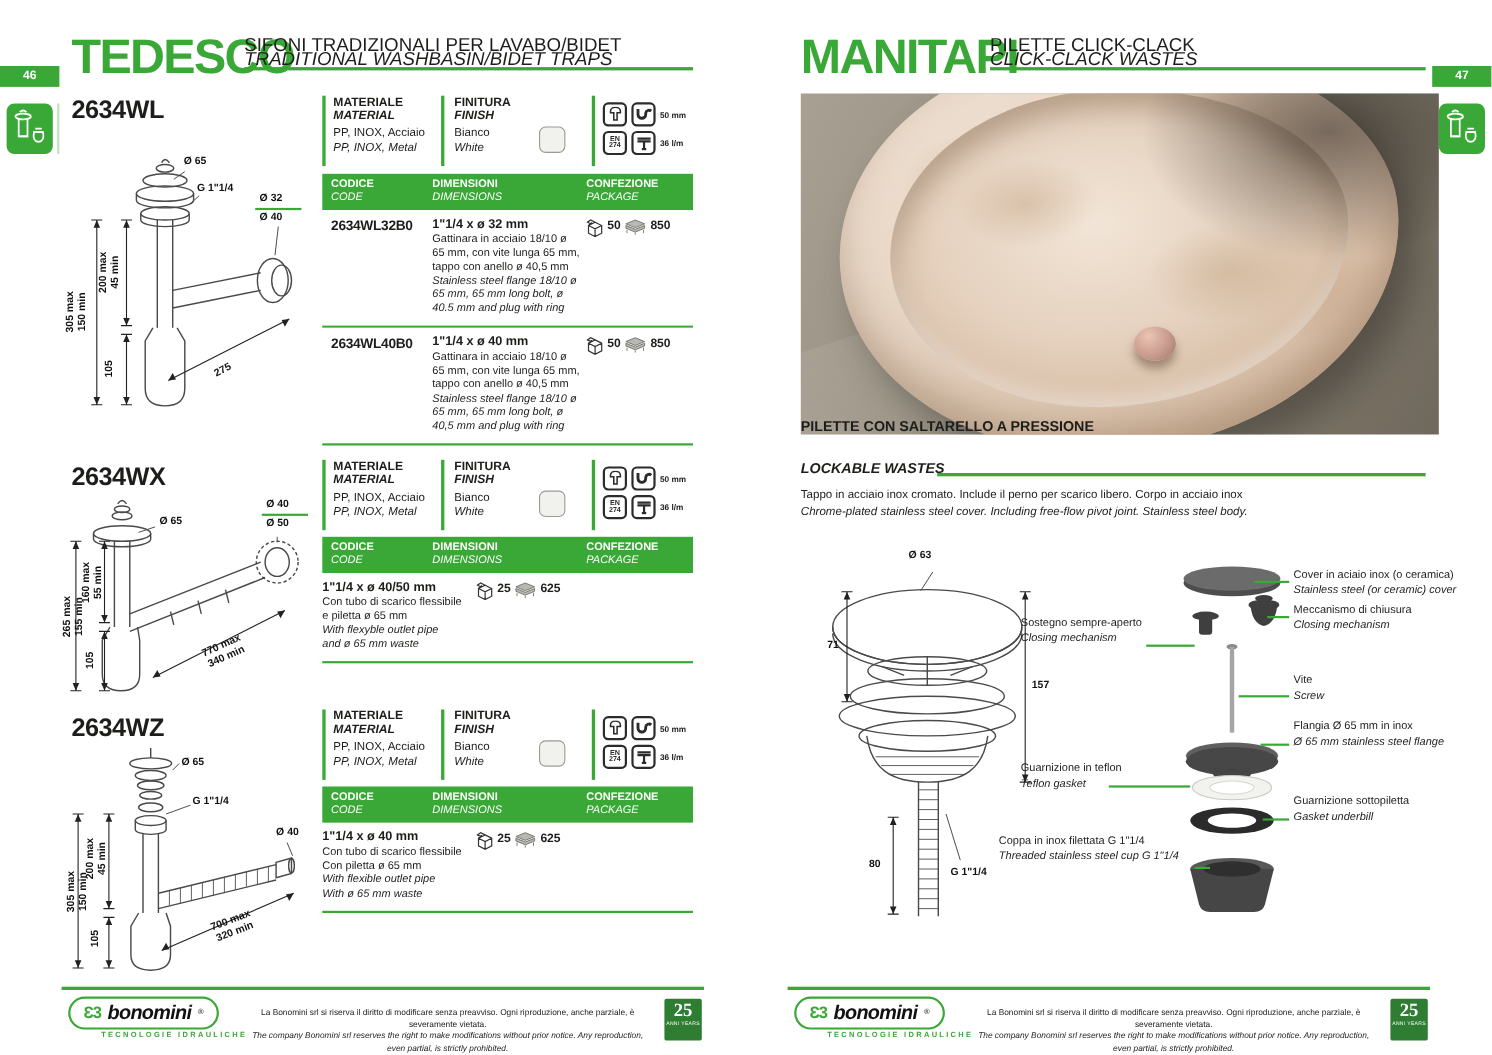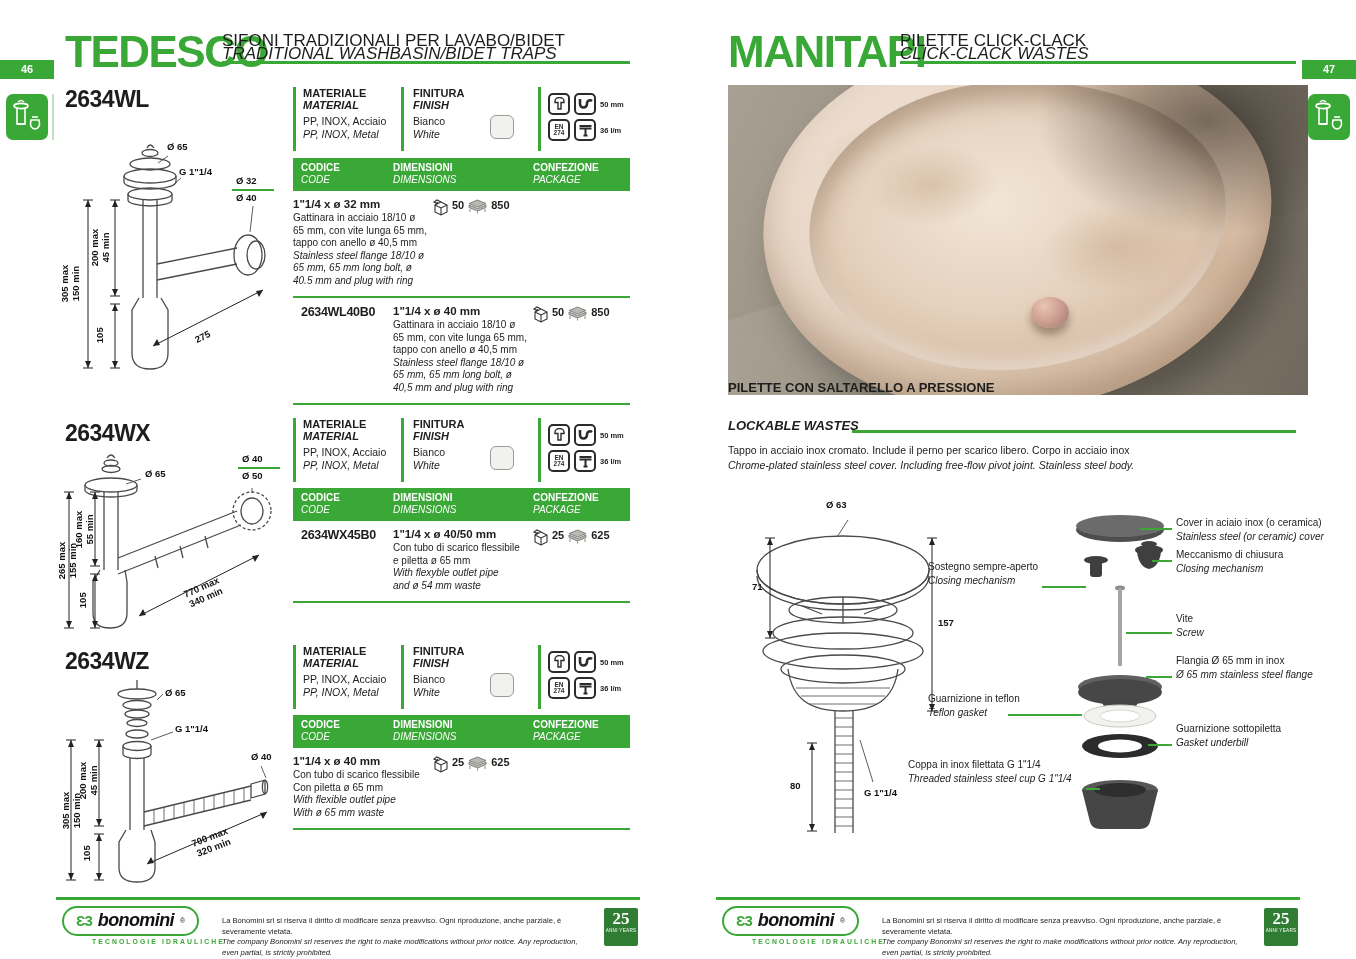--- a/index.html
+++ b/index.html
@@ -77,21 +77,21 @@
   background:radial-gradient(circle at 35% 28%,#ecc5b4 0%,#c79a8d 55%,#9e776d 100%);
   box-shadow:0 7px 9px rgba(80,55,38,.45)}
 
 .fline{position:absolute;height:2.5px;background:var(--g)}
 .flogo{position:absolute;display:flex;align-items:center;gap:6px;border:2.5px solid var(--g);
   border-radius:18px;padding:2px 12px 3px;background:#fff}
 .flogo .mark{color:var(--g);font-weight:800;font-size:15px;letter-spacing:-1px}
 .flogo .word{font-size:18px;font-weight:800;font-style:italic;letter-spacing:-.6px;color:#111}
 .flogo .reg{font-size:7px;vertical-align:super}
 .ftag{position:absolute;font-size:6.8px;color:var(--g);letter-spacing:2.1px;font-weight:700;white-space:nowrap}
-.fdisc{position:absolute;width:370px;text-align:left;font-size:7.6px;line-height:10.5px;color:#222}
+.fdisc{position:absolute;width:370px;text-align:center;font-size:7.6px;line-height:10.5px;color:#222}
 .badge25{position:absolute;width:34px;height:38px;background:#2f7d33;color:#fff;text-align:center;
   border-radius:2px;padding-top:2px}
 .badge25 .n{font-size:17px;font-weight:800;line-height:18px;font-family:"Liberation Serif",serif}
 .badge25 .c{font-size:4.6px;line-height:5.5px;letter-spacing:.3px}
 svg.line{stroke:#4a4a4a;fill:none;stroke-width:1.3}
 svg.line .dimln{stroke:#222;stroke-width:1}
 svg.line .ah{fill:#222;stroke:none}
 </style>
 </head>
 <body>
@@ -215,20 +215,21 @@
     <div class="th c2">
         <div>DIMENSIONI</div>
         <div class="i">DIMENSIONS</div>
       </div>
     <div class="th c3">
         <div>CONFEZIONE</div>
         <div class="i">PACKAGE</div>
       </div>
   </div>
   <div class="trow">
+    <div class="c1 code">2634WL32B0</div>
     <div class="c2">
       <div class="size">1"1/4 x ø 32 mm</div>
       <div class="desc">Gattinara in acciaio 18/10 ø 65 mm, con vite lunga 65 mm, tappo con anello ø 40,5 mm</div>
       <div class="desc i">Stainless steel flange 18/10 ø 65 mm, 65 mm long bolt, ø 40.5 mm and plug with ring</div>
     </div>
     <div class="c3 pack">
       <svg width="16" height="17" viewBox="0 0 16 17" fill="none" stroke="#333" stroke-width="1.1">
           <path d="M8,3 L14,6 V13 L8,16 L2,13 V6 z M2,6 L8,9 L14,6 M8,9 V16 M2,6 L5,3.2 M8,3 L4,1 1,3 5,4.8"></path>
         </svg>
       <span>50</span>
@@ -366,27 +367,26 @@
     <div class="th c2">
         <div>DIMENSIONI</div>
         <div class="i">DIMENSIONS</div>
       </div>
     <div class="th c3">
         <div>CONFEZIONE</div>
         <div class="i">PACKAGE</div>
       </div>
   </div>
   <div class="trow">
-    <div class="c1 code">2634WX45B0</div>
     <div class="c2">
       <div class="size">1"1/4 x ø 40/50 mm</div>
       <div class="desc">Con tubo di scarico flessibile
 e piletta ø 65 mm</div>
       <div class="desc i">With flexyble outlet pipe
-and ø 54 mm waste</div>
+and ø 65 mm waste</div>
     </div>
     <div class="c3 pack">
       <svg width="16" height="17" viewBox="0 0 16 17" fill="none" stroke="#333" stroke-width="1.1">
           <path d="M8,3 L14,6 V13 L8,16 L2,13 V6 z M2,6 L8,9 L14,6 M8,9 V16 M2,6 L5,3.2 M8,3 L4,1 1,3 5,4.8"></path>
         </svg>
       <span>25</span>
       <svg width="21" height="15" viewBox="0 0 21 15">
           <g fill="#b9b9b4" stroke="#6d6d68" stroke-width=".8">
             <path d="M10.5,1 L19,4.5 L10.5,8 L2,4.5 z"></path>
             <path d="M2,6 L10.5,9.5 L19,6 V8.5 L10.5,12 L2,8.5 z"></path>

